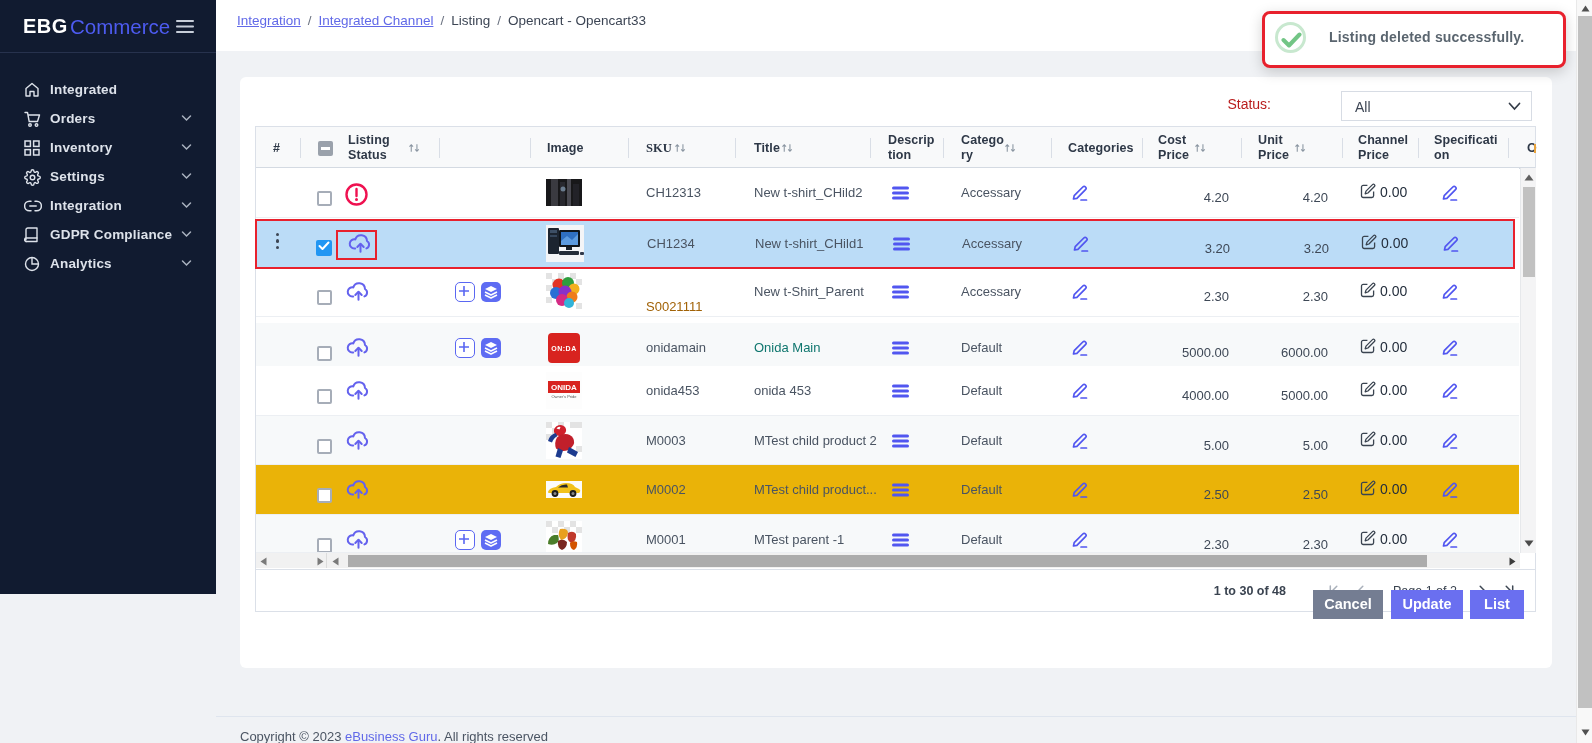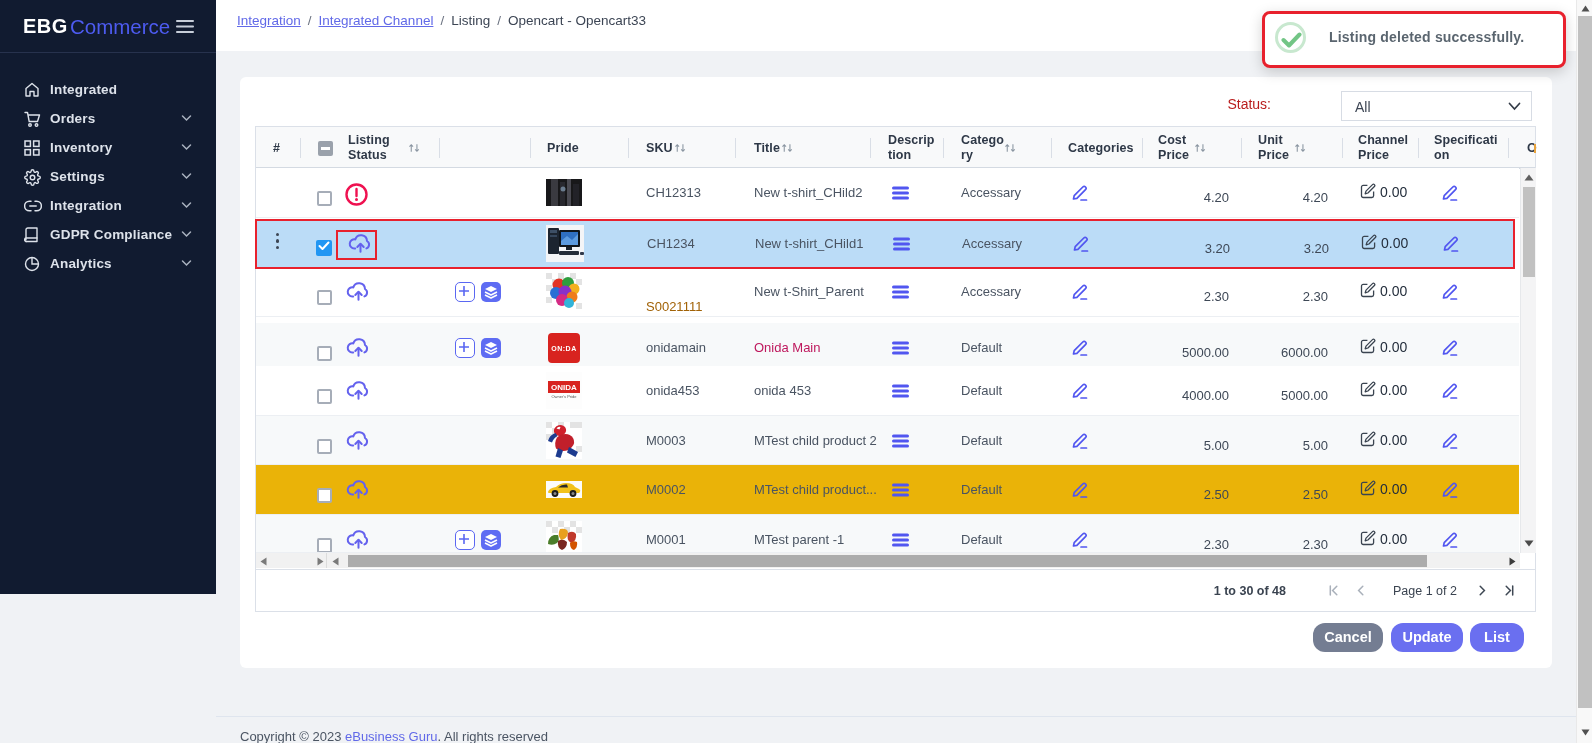--- a/index.html
+++ b/index.html
@@ -29,21 +29,21 @@
   #statbox svg { position:absolute; right:10px; top:10px; }
 
   #tbl { position:absolute; left:255px; top:126px; width:1281px; height:444px; border:1px solid #dbe0e8; background:#fff; }
   #thead { position:absolute; left:0; top:0; width:1279px; height:42px; background:#f8f9fa; border-bottom:2px solid #d4dae2; }
   .hsep { position:absolute; top:11px; width:1px; height:20px; background:#d9dee6; }
   .hl { position:absolute; font-size:12.5px; font-weight:700; color:#2e3847; line-height:15px; letter-spacing:0.1px; }
   .sort { position:absolute; }
 
   #pgrow { position:absolute; left:255px; top:570px; width:1281px; height:42px; background:#fff; border:1px solid #dbe0e8; border-top:none; }
 
-  .btn { position:absolute; top:623px; height:29px; border-radius:12px; color:#fff; font-size:14.5px; font-weight:700; text-align:center; line-height:29px; }
+  .btn { position:absolute; top:590px; height:29px; border-radius:0; color:#fff; font-size:14.5px; font-weight:700; text-align:center; line-height:29px; }
 
   #footer { position:absolute; left:216px; top:716px; width:1360px; height:27px; border-top:1px solid #dfe5ee; }
   #foottext { position:absolute; left:240px; top:729px; font-size:13px; color:#4b5563; }
   #foottext a { color:#6169e8; text-decoration:none; }
 
   #toast { position:absolute; left:1262px; top:11px; width:304px; height:57px; background:#fff; border:3px solid #e8212d; border-radius:8px; box-shadow:0 4px 14px rgba(0,0,0,0.18); z-index:50; }
 
   #bscroll { position:absolute; left:1576px; top:0; width:16px; height:743px; background:#f8f8f8; border-left:1px solid #e9e9e9; z-index:60; }
   #bthumb { position:absolute; left:1px; top:16px; width:14px; height:692px; background:#c1c1c1; }
 </style>
@@ -163,22 +163,22 @@
     <div class="hl" style="left:17px;top:14px;">#</div>
     <div style="position:absolute;left:62px;top:14px;width:15px;height:15px;background:#9aa1ab;border-radius:2px;">
         <div style="position:absolute;left:3px;top:6px;width:9px;height:3px;background:#fff;"></div>
       </div>
     <div class="hl" style="left:92px;top:6px;">Listing<br>Status</div>
     <svg class="sort" style="left:152px;top:16px;" width="13" height="10" viewBox="0 0 16 11" fill="none" stroke="#8a95a1" stroke-width="1.3">
         <path d="M4 10 V1.5 M1.8 3.7 L4 1.4 L6.2 3.7"></path>
         <path d="M11 1 V9.5 M8.8 7.3 L11 9.6 L13.2 7.3"></path>
       </svg>
     <div class="hl" style="left:201px;top:14px;margin-top:44px;">Variation</div>
-    <div class="hl" style="left:291px;top:14px;">Pride</div>
-    <div class="hl" style="left:390px;top:14px;">SKU</div>
+    <div class="hl" style="left:291px;top:14px;">Image</div>
+    <div class="hl" style="left:390px;top:14px;font-family:Liberation Serif, serif;">SKU</div>
     <svg class="sort" style="left:418px;top:16px;" width="13" height="10" viewBox="0 0 16 11" fill="none" stroke="#8a95a1" stroke-width="1.3">
         <path d="M4 10 V1.5 M1.8 3.7 L4 1.4 L6.2 3.7"></path>
         <path d="M11 1 V9.5 M8.8 7.3 L11 9.6 L13.2 7.3"></path>
       </svg>
     <div class="hl" style="left:498px;top:14px;">Title</div>
     <svg class="sort" style="left:525px;top:16px;" width="13" height="10" viewBox="0 0 16 11" fill="none" stroke="#8a95a1" stroke-width="1.3">
         <path d="M4 10 V1.5 M1.8 3.7 L4 1.4 L6.2 3.7"></path>
         <path d="M11 1 V9.5 M8.8 7.3 L11 9.6 L13.2 7.3"></path>
       </svg>
     <div class="hl" style="left:632px;top:6px;">Descrip<br>tion</div>
@@ -382,21 +382,21 @@
         <path d="M8 2 L14 5 L8 8 L2 5 Z" fill="#fff" stroke="none"></path>
         <path d="M2 8 L8 11 L14 8"></path>
         <path d="M2 11 L8 14 L14 11"></path>
       </svg>
     </div>
     <div style="position:absolute;left:292px;top:10px;width:32px;height:30px;"><svg width="32" height="30" viewBox="0 0 32 30">
         <rect width="32" height="30" rx="4" fill="#d8231f"></rect>
         <text x="16" y="18" font-family="Liberation Sans" font-size="7" font-weight="bold" fill="#fff" text-anchor="middle" letter-spacing="0.5">ON:DA</text>
       </svg></div>
     <div style="position:absolute;left:390px;top:17px;font-size:13px;color:#4a5462;">onidamain</div>
-    <div style="position:absolute;left:498px;top:17px;font-size:13px;color:#be185d;">Onida Main</div>
+    <div style="position:absolute;left:498px;top:17px;font-size:13px;color:#0f766e;">Onida Main</div>
     <svg style="position:absolute;left:636px;top:18px;" width="17" height="14" viewBox="0 0 17 14">
       <g stroke="#5156f0" stroke-width="3" stroke-linecap="round">
         <line x1="1.5" y1="2" x2="15.5" y2="2"></line>
         <line x1="1.5" y1="7" x2="15.5" y2="7"></line>
         <line x1="1.5" y1="12" x2="15.5" y2="12"></line>
       </g>
     </svg>
     <div style="position:absolute;left:705px;top:17px;font-size:13px;color:#4a5462;">Default</div>
     <svg style="position:absolute;left:816px;top:17px;" width="18" height="16" viewBox="0 0 18 16" fill="none">
       <path d="M2.2 10.6 L10.8 2 A1.9 1.9 0 0 1 13.5 4.7 L4.9 13.3 L1.5 14 Z" fill="none" stroke="#5156f0" stroke-width="1.7" stroke-linejoin="round"></path>

